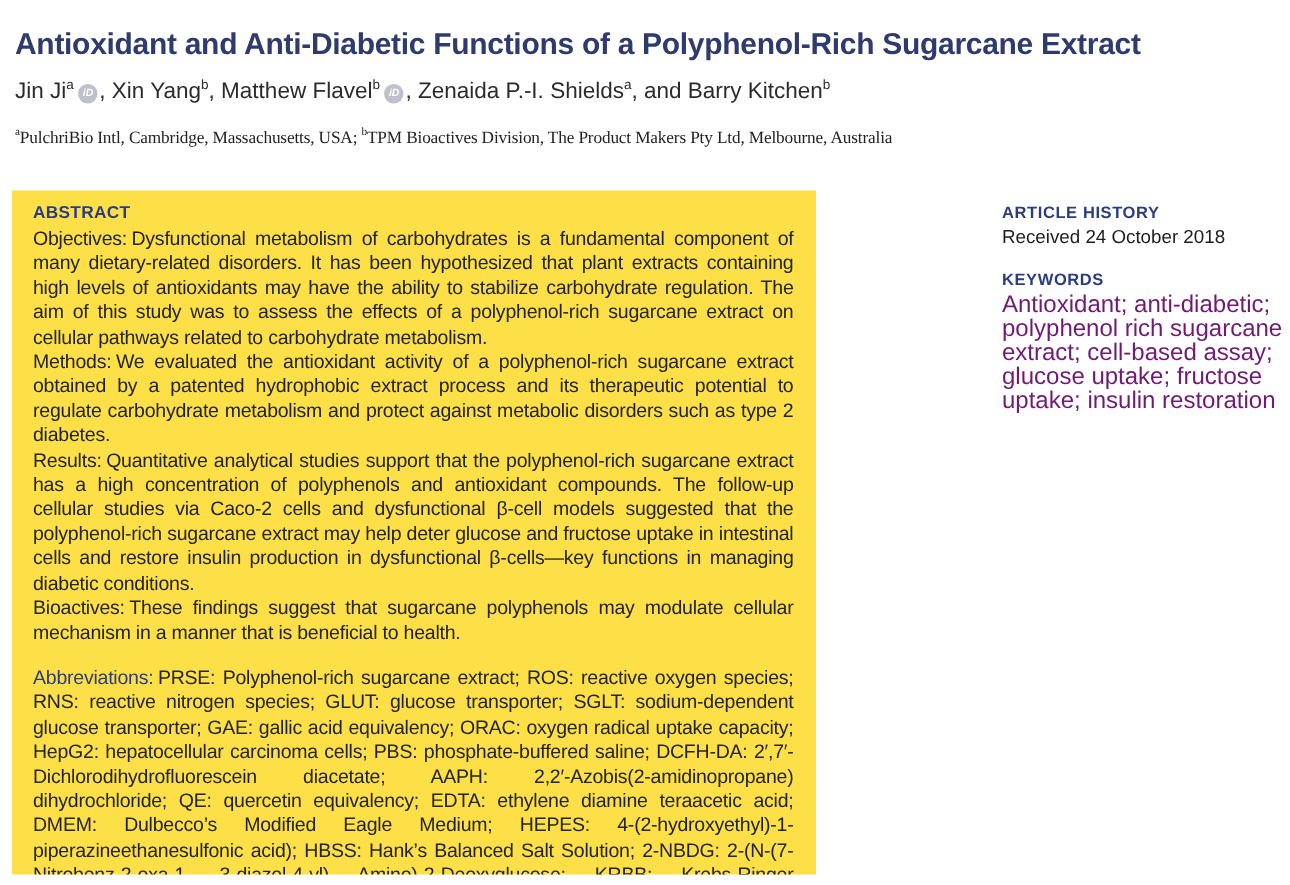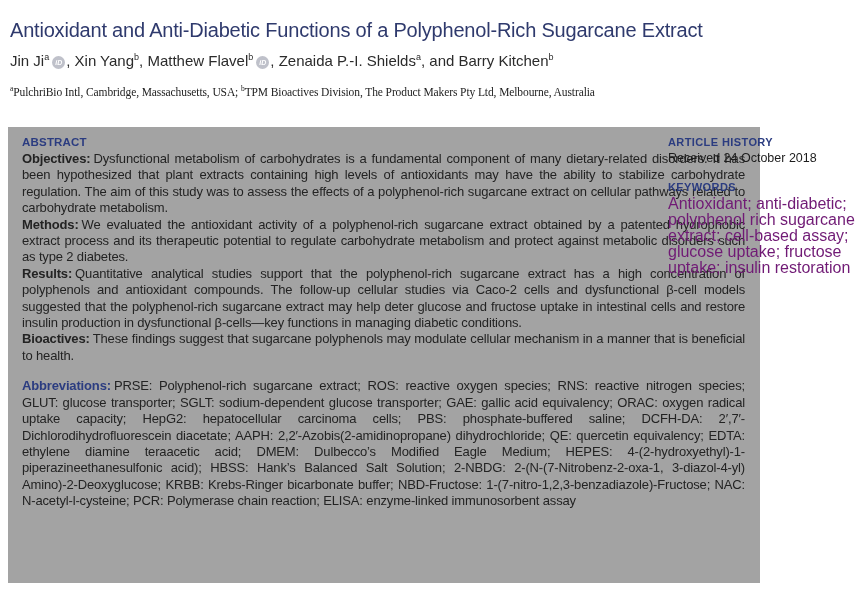--- a/index.html
+++ b/index.html
@@ -7,21 +7,21 @@
     width: 860px; height: 590px;
     background: #ffffff;
     font-family: "Liberation Sans", sans-serif;
     color: #232323;
     overflow: hidden;
   }
   .page { position: relative; width: 860px; height: 590px; }
 
   .title {
     position: absolute; left: 10px; top: 6px; width: 840px;
-    font-size: 20px; font-weight: 400; color: #2f3a6d;
+    font-size: 20px; font-weight: 700; color: #2f3a6d;
     letter-spacing: -0.2px;
   }
 
   .authors {
     position: absolute; left: 10px; top: 52px; width: 840px;
     font-size: 15px; color: #2b2b2b; font-weight: 500;
   }
   .authors sup { font-size: 9px; vertical-align: super; line-height: 0; }
   .orcid {
     display: inline-flex; align-items: center; justify-content: center;
@@ -33,35 +33,35 @@
   }
 
   .affiliations {
     position: absolute; left: 10px; top: 86px; width: 840px;
     font-size: 11.5px; color: #222222; letter-spacing: -0.1px; font-family: Liberation Serif, serif;
   }
   .affiliations sup { font-size: 7.5px; vertical-align: super; line-height: 0; }
 
   .abstract-box {
     position: absolute; left: 8px; top: 127px;
-    width: 752px; height: 456px;
-    background: #a3a3a3;
+    width: 536px; height: 456px;
+    background: #fde047;
     box-sizing: border-box;
     padding: 9px 15px 0 14px;
     overflow: hidden;
   }
   .abstract-heading {
     font-size: 11.5px; font-weight: 700; color: #2b3c80;
     letter-spacing: 0.2px; margin-bottom: 3px;
   }
   .para {
     margin: 0; font-size: 13px; line-height: 16.4px;
     text-align: justify; color: #232323; letter-spacing: -0.15px;
   }
-  .para .lead { font-weight: 700; margin-right: 3px; }
+  .para .lead { font-weight: 400; margin-right: 3px; }
   .para.abbrev { margin-top: 14px; }
   .para.abbrev .lead { color: #2b3c80; }
 
   .sidebar {
     position: absolute; left: 668px; top: 136px; width: 188px;
   }
   .side-heading {
     font-size: 11px; font-weight: 700; color: #2b3c80;
     letter-spacing: 0.4px; margin-bottom: 3px;
   }

